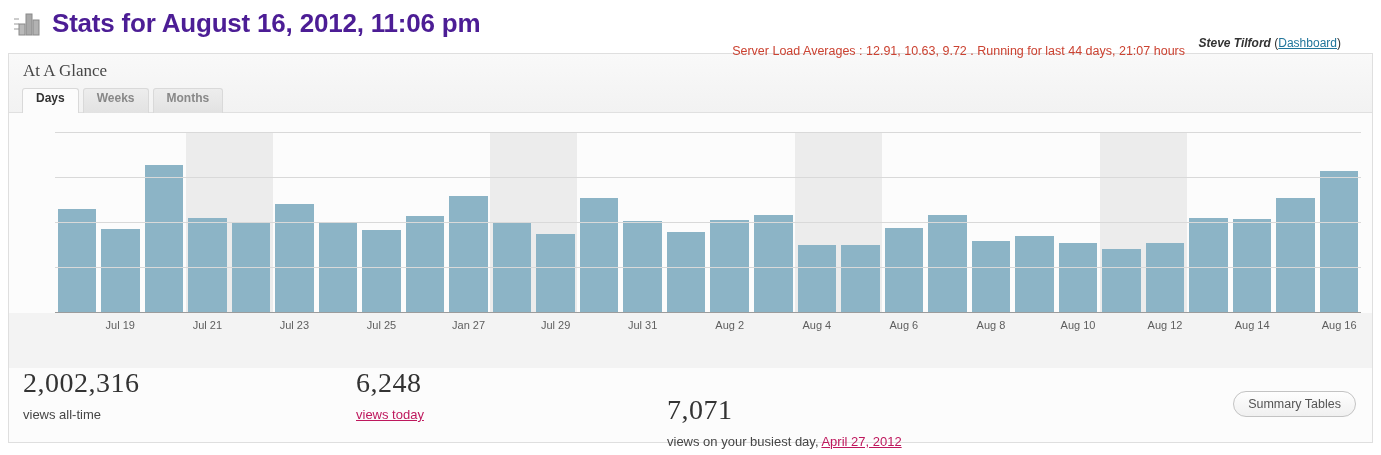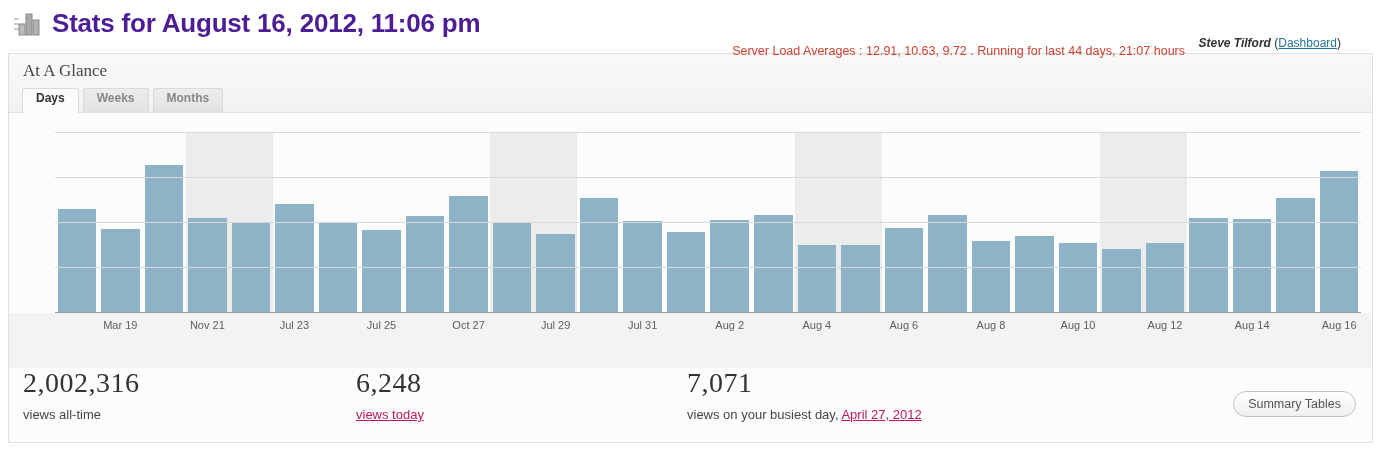--- a/index.html
+++ b/index.html
@@ -66,21 +66,21 @@
     position:absolute;left:0;right:0;top:200px;height:55px;
     background:#f3f3f3;
   }
   .x-labels{position:absolute;left:46px;top:6px;width:1306px;display:flex;}
   .xlabel{flex:1;text-align:center;font-size:11px;color:#5e5e5e;white-space:nowrap;}
 
   
   .stat{position:absolute;top:254px;}
   .stat-all-time{left:14px;}
   .stat-today{left:347px;}
-  .stat-busiest{left:678px;}
+  .stat-busiest{left:658px;margin-top:27px;}
   .stat-value{
     font-family:"Liberation Serif",serif;font-size:28px;color:#333;
     margin:0 0 8px 0;letter-spacing:0.5px;
   }
   .stat-label{font-size:13px;color:#464646;}
   .stat-link{color:#be185d;text-decoration:underline;cursor:pointer;}
 
   .summary-button{
     position:absolute;right:16px;top:278px;
     font-size:12.5px;color:#555;
@@ -218,29 +218,29 @@
           <div class="cell">
             <div class="bar" title="Aug 15: 5,050" style="height: 63.125%;"></div>
           </div>
           <div class="cell">
             <div class="bar" title="Aug 16: 6,250" style="height: 78.125%;"></div>
           </div>
         </div>
       <div class="x-strip">
         <div class="x-labels" id="xlabels">
             <div class="xlabel"></div>
-            <div class="xlabel">Mar 19</div>
-            <div class="xlabel"></div>
-            <div class="xlabel">Nov 21</div>
+            <div class="xlabel">Jul 19</div>
+            <div class="xlabel"></div>
+            <div class="xlabel">Jul 21</div>
             <div class="xlabel"></div>
             <div class="xlabel">Jul 23</div>
             <div class="xlabel"></div>
             <div class="xlabel">Jul 25</div>
             <div class="xlabel"></div>
-            <div class="xlabel">Oct 27</div>
+            <div class="xlabel">Jan 27</div>
             <div class="xlabel"></div>
             <div class="xlabel">Jul 29</div>
             <div class="xlabel"></div>
             <div class="xlabel">Jul 31</div>
             <div class="xlabel"></div>
             <div class="xlabel">Aug 2</div>
             <div class="xlabel"></div>
             <div class="xlabel">Aug 4</div>
             <div class="xlabel"></div>
             <div class="xlabel">Aug 6</div>

